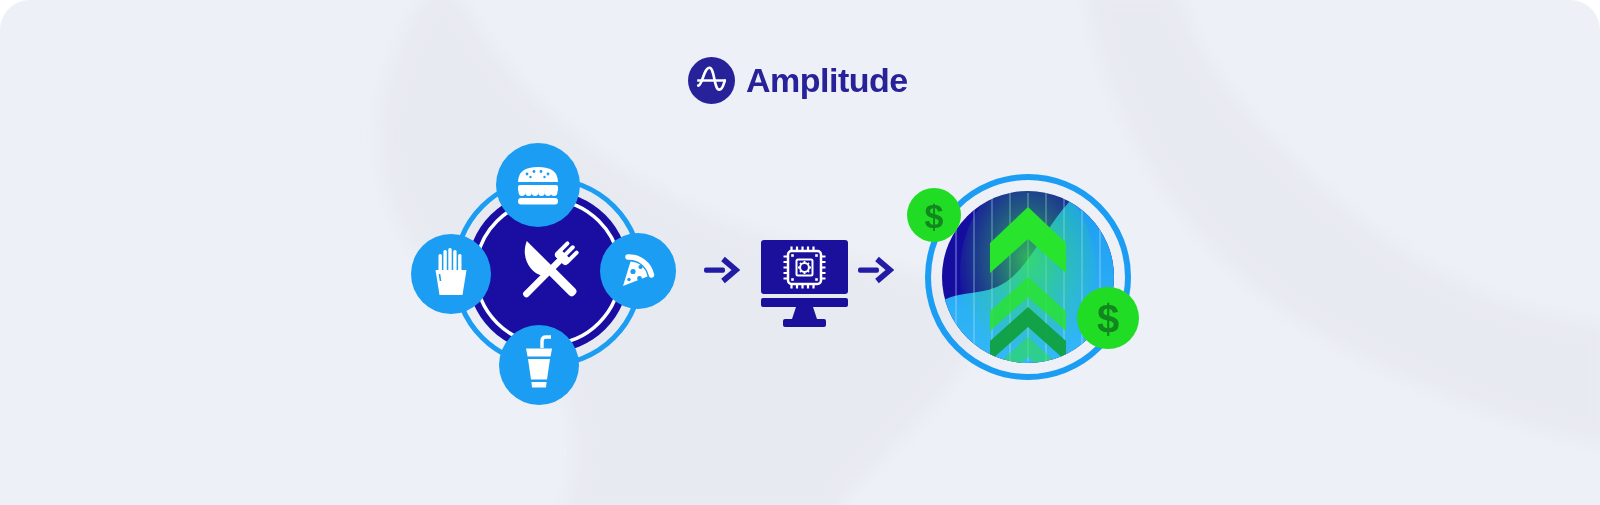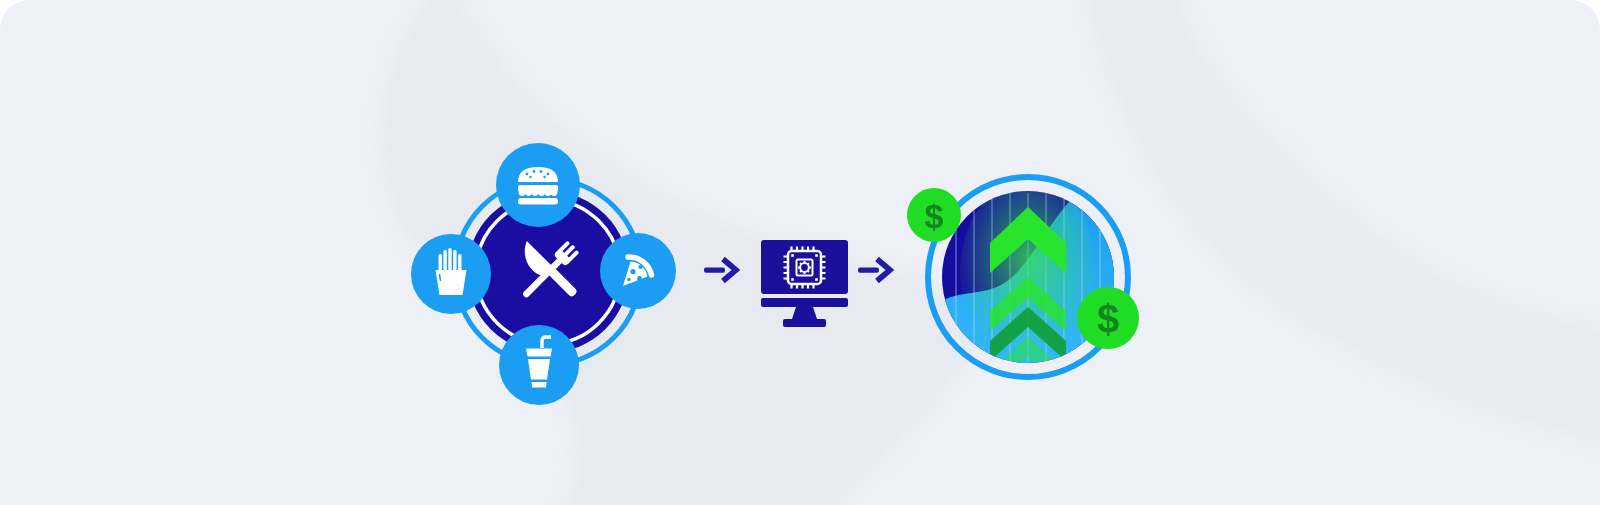--- a/index.html
+++ b/index.html
@@ -27,20 +27,28 @@
       <filter id="soft" x="-20%" y="-20%" width="140%" height="140%">
         <feGaussianBlur stdDeviation="9"></feGaussianBlur>
       </filter>
     </defs>
     <path d="M455,-10 C520,110 640,210 820,250 C950,278 1010,300 960,370 C920,430 850,480 830,520
              L560,520 C600,430 560,360 480,310 C380,250 340,120 430,-10 Z" fill="#E6E8EF" opacity="0.75" filter="url(#soft)"></path>
     <path d="M1085,-10 C1110,140 1200,270 1340,345 C1440,398 1530,430 1610,445
              L1610,325 C1510,318 1410,268 1330,195 C1250,122 1190,55 1180,-10 Z" fill="#E6E8EF" opacity="0.75" filter="url(#soft)"></path>
   </svg>
 
+  <div class="logo">
+    <svg width="47" height="47" viewBox="0 0 46 46">
+      <circle cx="23" cy="23" r="23" fill="#27219A"></circle>
+      <path d="M9,23 H37" stroke="#FFFFFF" stroke-width="2.4" fill="none"></path>
+      <path d="M10,28 C14,28 15.5,10.5 21,10.5 C26,10.5 25.5,32 30.5,32 C34,32 35,26 36,23" stroke="#FFFFFF" stroke-width="2.6" fill="none" stroke-linecap="round"></path>
+    </svg>
+    <span class="logo-text">Amplitude</span>
+  </div>
 
   <svg class="abs" style="left:398px;top:122px;" width="300" height="300" viewBox="0 0 300 300">
 
     <circle cx="150" cy="150" r="93" fill="none" stroke="#1A9DF2" stroke-width="5"></circle>
 
     <circle cx="150" cy="150" r="81" fill="#1A0DA1"></circle>
     <circle cx="150" cy="150" r="72" fill="none" stroke="#FFFFFF" stroke-width="3.5"></circle>
 
     <g transform="translate(150,150)">
       <g transform="rotate(45)">

